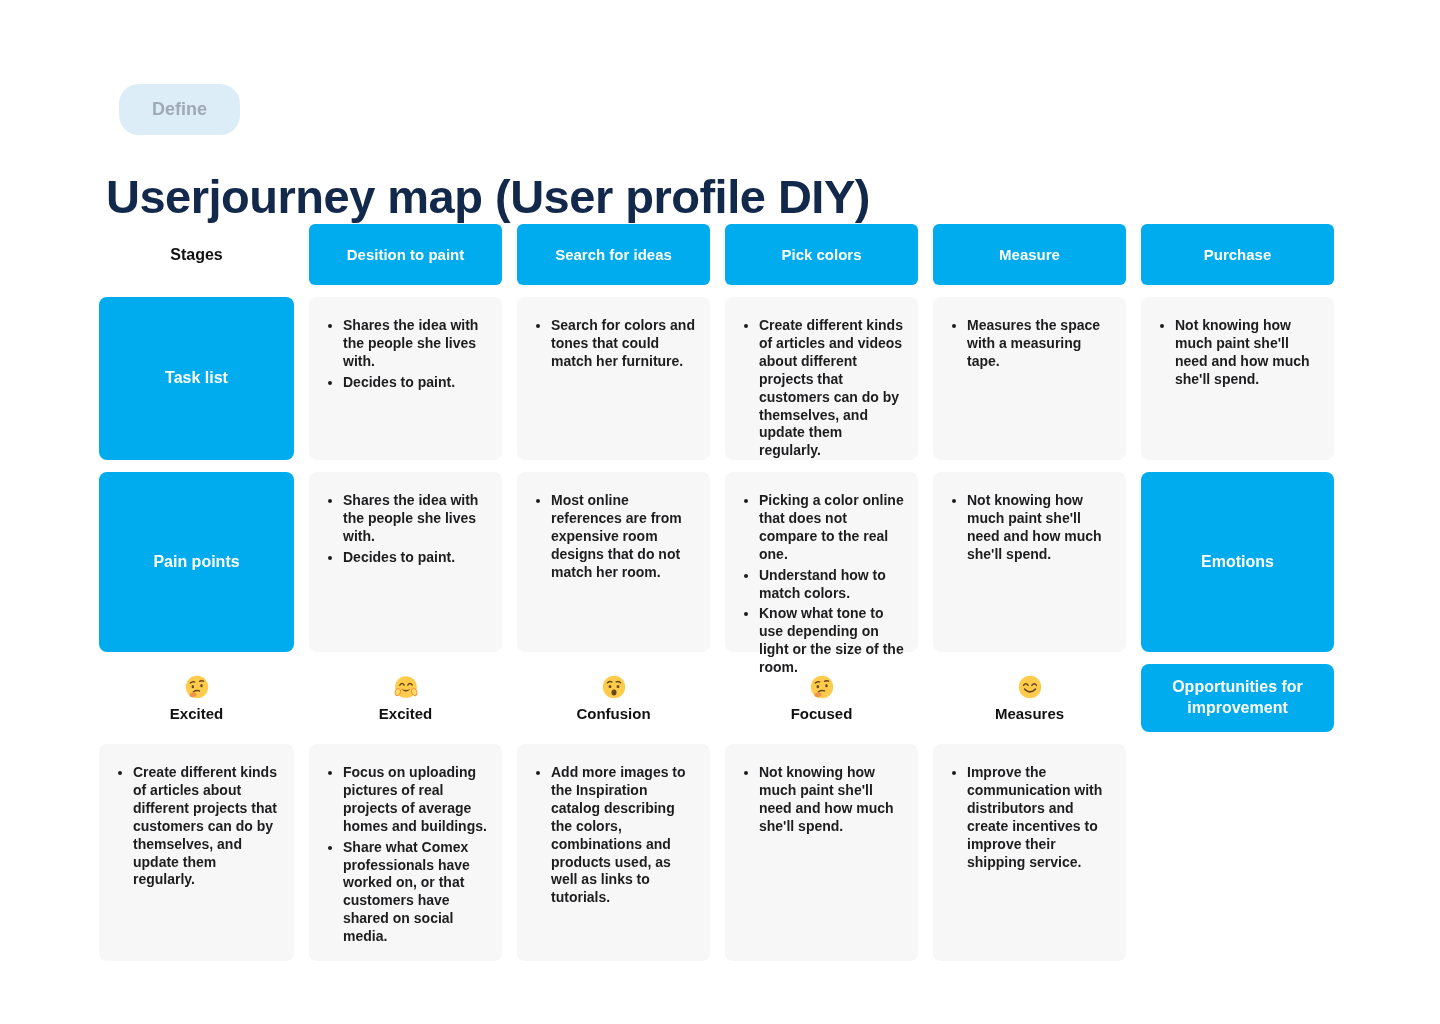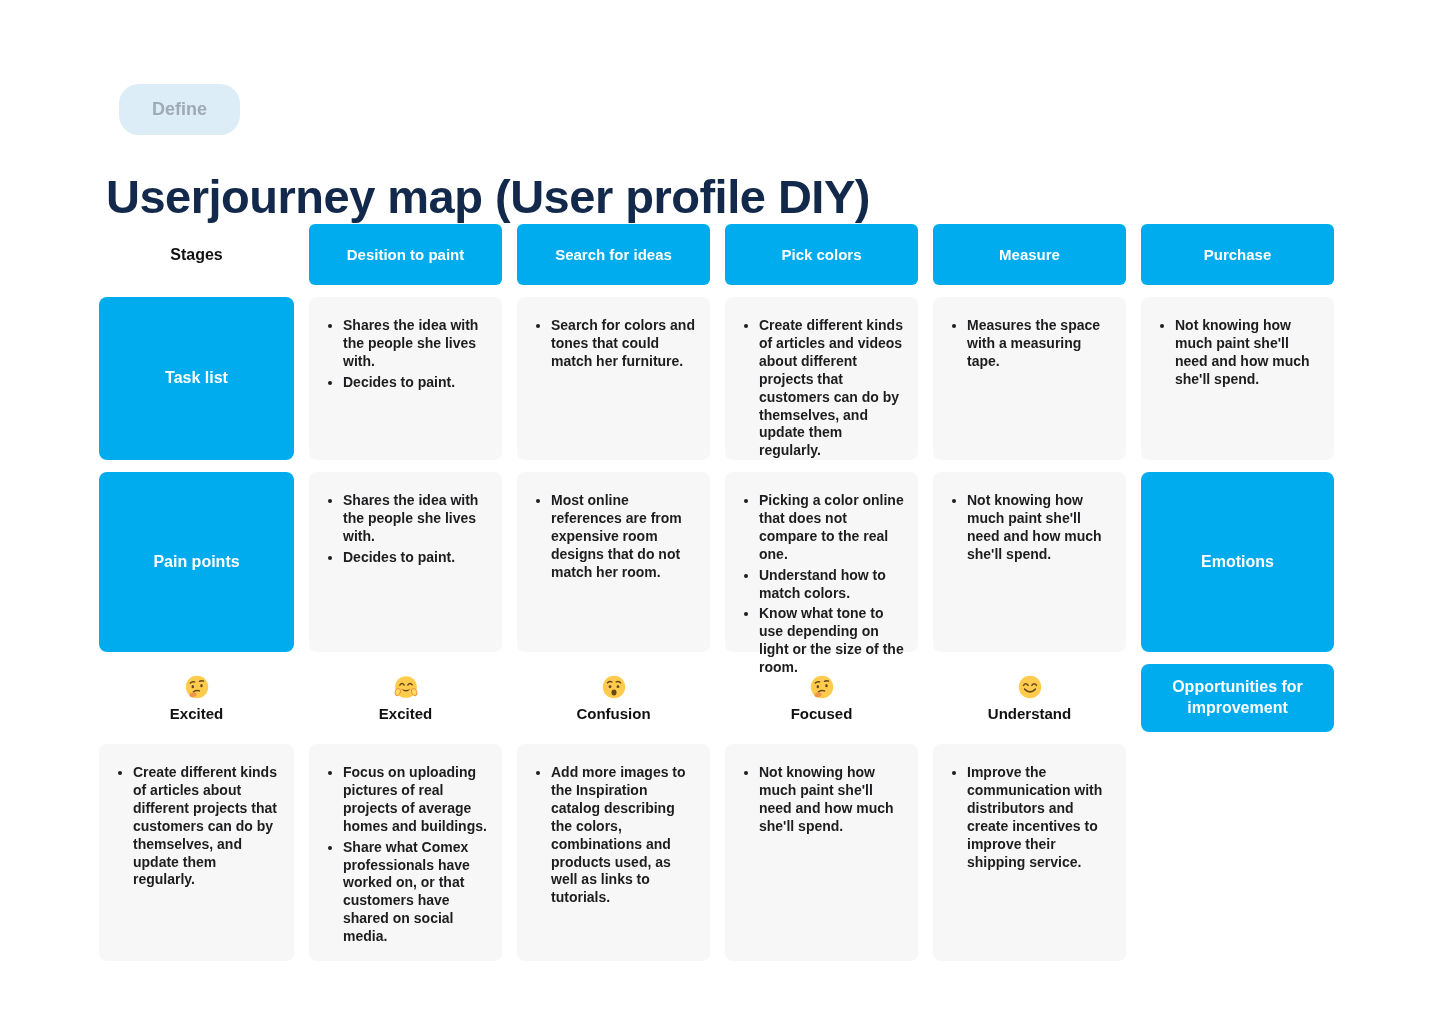--- a/index.html
+++ b/index.html
@@ -187,21 +187,21 @@
     <div class="emotion-label">Focused</div>
   </div>
 
   <div class="emotion">
     <svg class="emoji" viewBox="0 0 36 36">
       <circle cx="18" cy="18" r="15.5" fill="#FFCB4C"></circle>
       <path d="M9 15.8 q3.2 -4.6 6.4 0" stroke="#65471B" stroke-width="2" fill="none" stroke-linecap="round"></path>
       <path d="M20.6 15.8 q3.2 -4.6 6.4 0" stroke="#65471B" stroke-width="2" fill="none" stroke-linecap="round"></path>
       <path d="M10.5 21 q7.5 7.6 15 0" stroke="#65471B" stroke-width="2.2" fill="none" stroke-linecap="round"></path>
     </svg>
-    <div class="emotion-label">Understand</div>
+    <div class="emotion-label">Measures</div>
   </div>
 
   <div class="row-label">Opportunities for improvement</div>
   <div class="cell">
     <ul>
         <li>Create different kinds of articles about different projects that customers can do by themselves, and update them regularly.</li>
       </ul>
   </div>
   <div class="cell">
     <ul>

